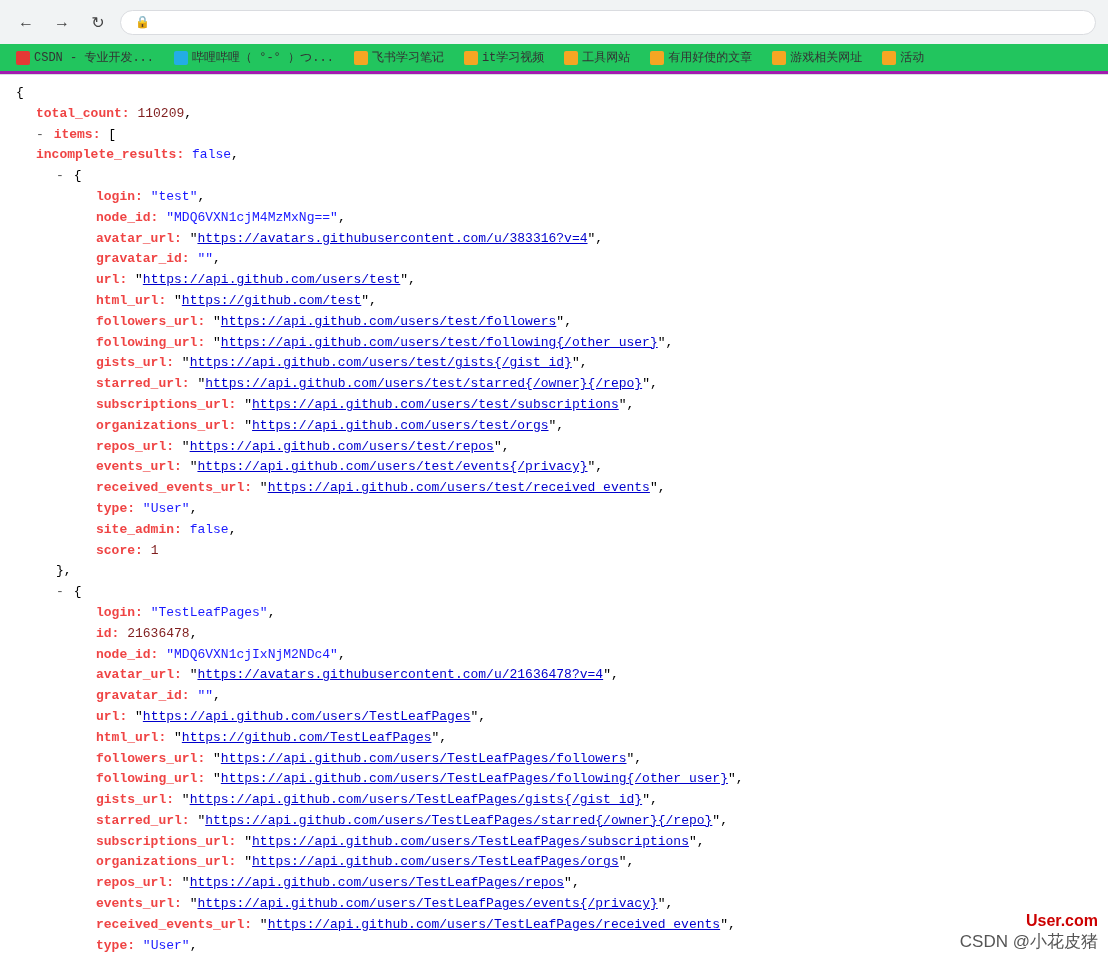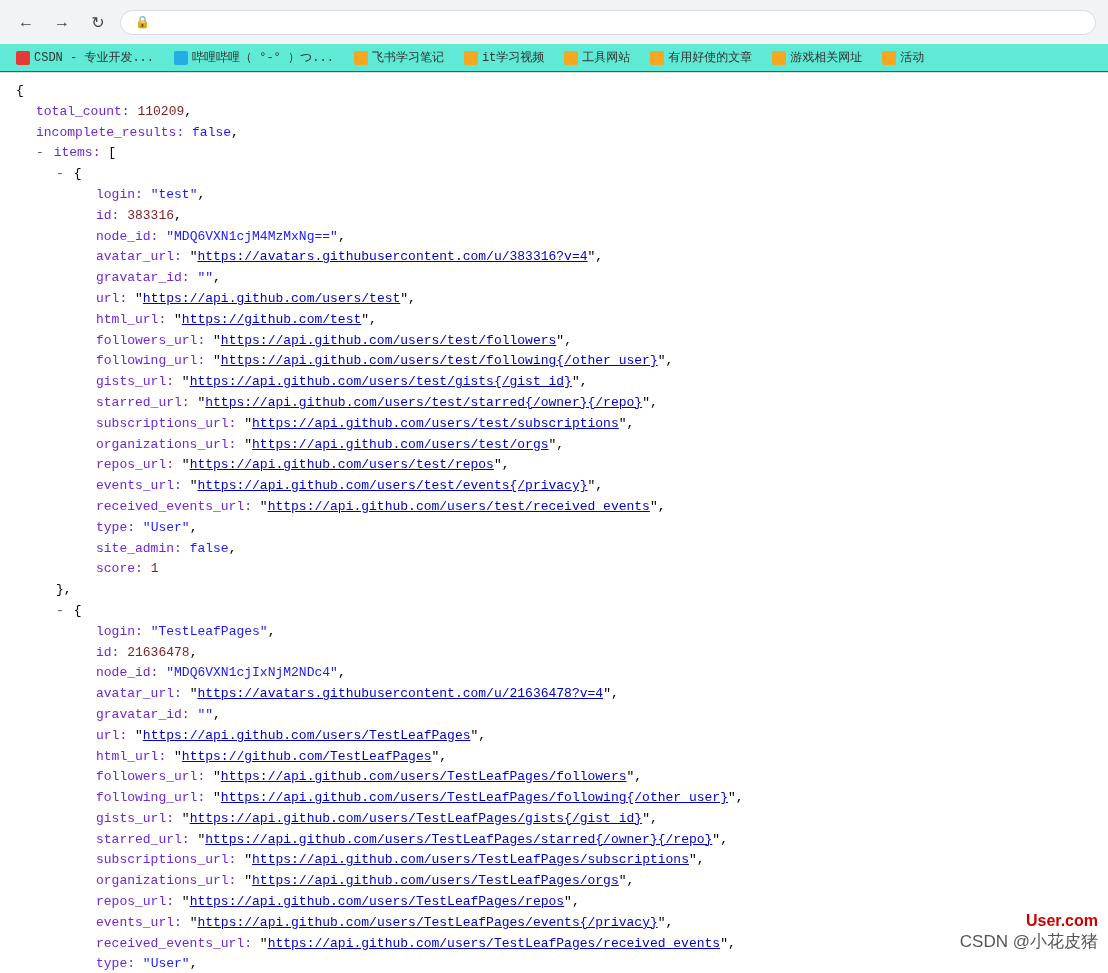--- a/index.html
+++ b/index.html
@@ -39,22 +39,22 @@
       font-size: 13px;
     }
     .lock-icon { color: #555; font-size: 12px; }
     .address-text { color: #202124; font-size: 14px; }
 
     .bookmarks-bar {
       display: flex;
       align-items: center;
       padding: 2px 8px;
       gap: 4px;
-      background: #5eead4;
-      border-bottom: 1px solid #a21caf;
+      background: #22c55e;
+      border-bottom: 3px solid #a21caf;
       overflow: hidden;
     }
     .bookmark-item {
       display: flex;
       align-items: center;
       gap: 4px;
       padding: 3px 8px;
       border-radius: 4px;
       cursor: pointer;
       white-space: nowrap;
@@ -68,21 +68,21 @@
     }
 
     
     .content {
       padding: 8px 16px;
       font-size: 13px;
       line-height: 1.6;
       background: #fff;
       min-height: calc(973px - 80px);
     }
-    .key { color: #6d28d9; font-weight: normal; }
+    .key { color: #ef4444; font-weight: bold; }
     .string-val { color: #1a1aff; text-decoration: none; }
     .link-val { color: #0000cc; text-decoration: underline; cursor: pointer; }
     .number-val { color: #7f1d1d; }
     .bool-val { color: #1a1aff; }
     .punct { color: #000; }
     .indent1 { margin-left: 20px; }
     .indent2 { margin-left: 40px; }
     .indent3 { margin-left: 80px; }
     .line { display: block; }
     .collapse-btn {
@@ -151,38 +151,35 @@
     </div>
 </div>
 
 <div class="content">
   <span class="line punct">{</span>
   <span class="line indent1">
     <span class="key">total_count:</span>
     <span class="number-val">110209</span><span class="punct">,</span>
   </span>
   <span class="line indent1">
-    <span class="key">incomplete_results:</span>
-    <span class="bool-val"> false</span><span class="punct">,</span>
-  </span>
-  <span class="line indent1">
     <span class="collapse-btn">-</span>
     <span class="key">items:</span>
     <span class="punct"> [</span>
   </span>
+  <span class="line indent1">
+    <span class="key">incomplete_results:</span>
+    <span class="bool-val"> false</span><span class="punct">,</span>
+  </span>
 
   <span class="line indent2">
     <span class="collapse-btn">-</span>
     <span class="punct">{</span>
   </span>
   <span class="line indent3">
     <span class="key">login:</span> <span class="string-val">"test"</span><span class="punct">,</span>
-  </span>
-  <span class="line indent3">
-    <span class="key">id:</span> <span class="number-val">383316</span><span class="punct">,</span>
   </span>
   <span class="line indent3">
     <span class="key">node_id:</span> <span class="string-val">"MDQ6VXN1cjM4MzMxNg=="</span><span class="punct">,</span>
   </span>
   <span class="line indent3">
     <span class="key">avatar_url:</span> <span class="punct">"</span><a class="link-val" href="#">https://avatars.githubusercontent.com/u/383316?v=4</a><span class="punct">"</span><span class="punct">,</span>
   </span>
   <span class="line indent3">
     <span class="key">gravatar_id:</span> <span class="string-val">""</span><span class="punct">,</span>
   </span>

